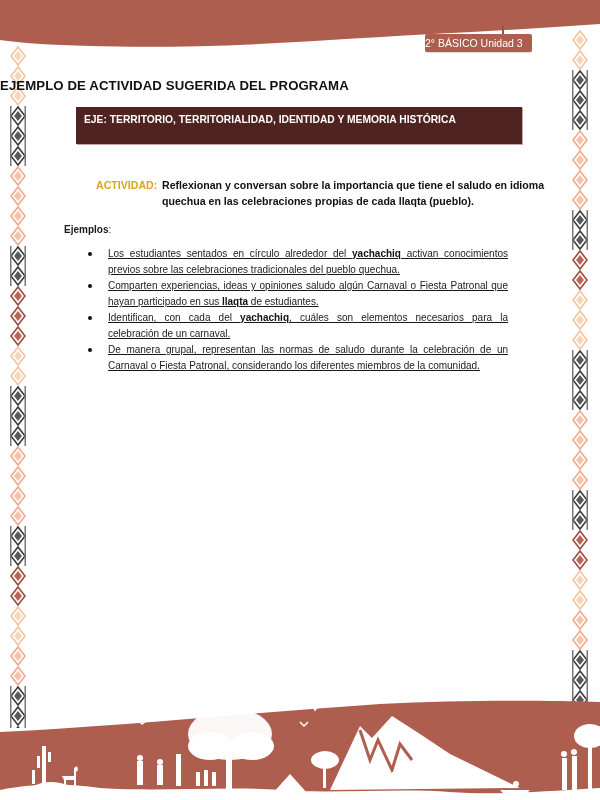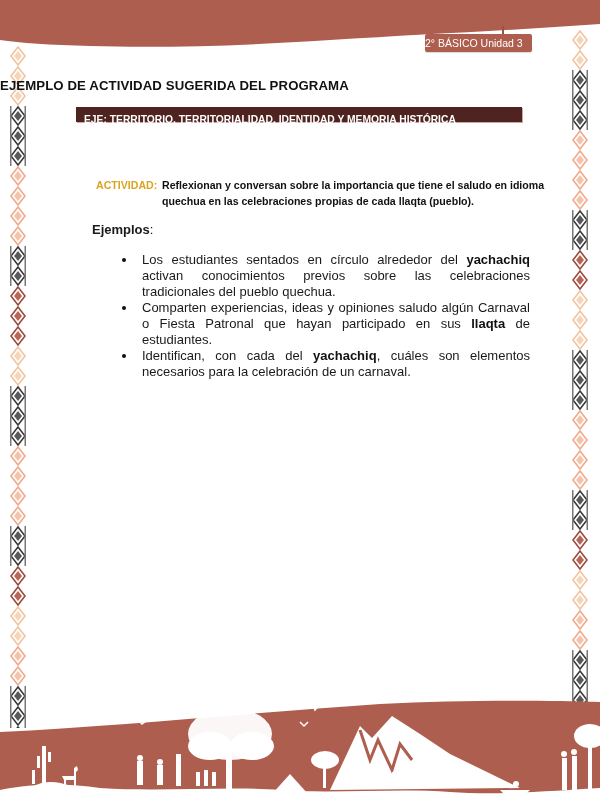--- a/index.html
+++ b/index.html
@@ -53,21 +53,21 @@
       width: 600px;
       text-align: left;
       font-weight: bold;
       font-size: 13.2px;
       letter-spacing: 0.1px;
       color: #111;
     }
     .axis-banner {
       position: absolute;
       left: 76px; top: 107px;
-      width: 446px; height: 15px;
+      width: 446px; height: 37px;
       background: #4f231f;
       box-shadow: 1px 1px 0 #c9a7a0;
     }
     .axis-banner-text {
       position: absolute;
       left: 8px; top: 7px;
       color: #ffffff;
       font-weight: bold;
       font-size: 10.3px;
       white-space: nowrap;
@@ -89,34 +89,35 @@
     .activity-text {
       position: absolute;
       left: 68px; top: 0;
       width: 392px;
       font-weight: bold;
       color: #111;
       margin-left: 17px;
     }
     .examples {
       position: absolute;
-      left: 92px; top: 222px;
+      left: 64px; top: 222px;
       width: 452px;
-      font-size: 13px;
+      font-size: 10px;
       line-height: 16px;
     }
     .examples-heading {
       font-weight: bold;
       height: 16px;
     }
     .examples-heading .colon { font-weight: normal; }
     .bullet-list {
       list-style: none;
-      margin: 14px;
+      margin: 8px;
       padding: 0;
+      text-decoration: underline;
     }
     .bullet-item {
       position: relative;
       padding-left: 36px;
       text-align: justify;
       color: #1a1a1a;
     }
     .bullet-dot {
       position: absolute;
       left: 16px; top: 6px;
@@ -216,20 +217,24 @@
       <span>Los estudiantes sentados en círculo alrededor del </span><b>yachachiq</b><span> activan conocimientos previos sobre las celebraciones tradicionales del pueblo quechua.</span>
     </li>
     <li class="bullet-item">
       <span class="bullet-dot"></span>
       <span>Comparten experiencias, ideas y opiniones saludo algún Carnaval o Fiesta Patronal que hayan participado en sus </span><b>llaqta</b><span> de estudiantes.</span>
     </li>
     <li class="bullet-item">
       <span class="bullet-dot"></span>
       <span>Identifican, con cada del </span><b>yachachiq</b><span>, cuáles son elementos necesarios para la celebración de un carnaval.</span>
     </li>
+    <li class="bullet-item">
+      <span class="bullet-dot"></span>
+      <span>De manera grupal, representan las normas de saludo durante la celebración de un Carnaval o Fiesta Patronal, considerando los diferentes miembros de la comunidad.</span><b></b><span></span>
+    </li>
   </ul>
 </div>
 
 <svg class="bottom-band" viewBox="0 0 600 110" preserveAspectRatio="none">
   <path d="M0,42 C120,36 260,22 380,14 C460,10 540,10 600,12 L600,110 L0,110 Z" fill="#AE5E4E"></path>
 
   <path d="M0,100 C40,92 70,94 100,98 C160,102 230,96 280,100 C330,104 400,98 450,102 C500,106 560,100 600,98 L600,110 L0,110 Z" fill="#ffffff"></path>
 
   <path d="M20,110 C30,92 50,88 70,96 L70,110 Z" fill="#ffffff"></path>
 

